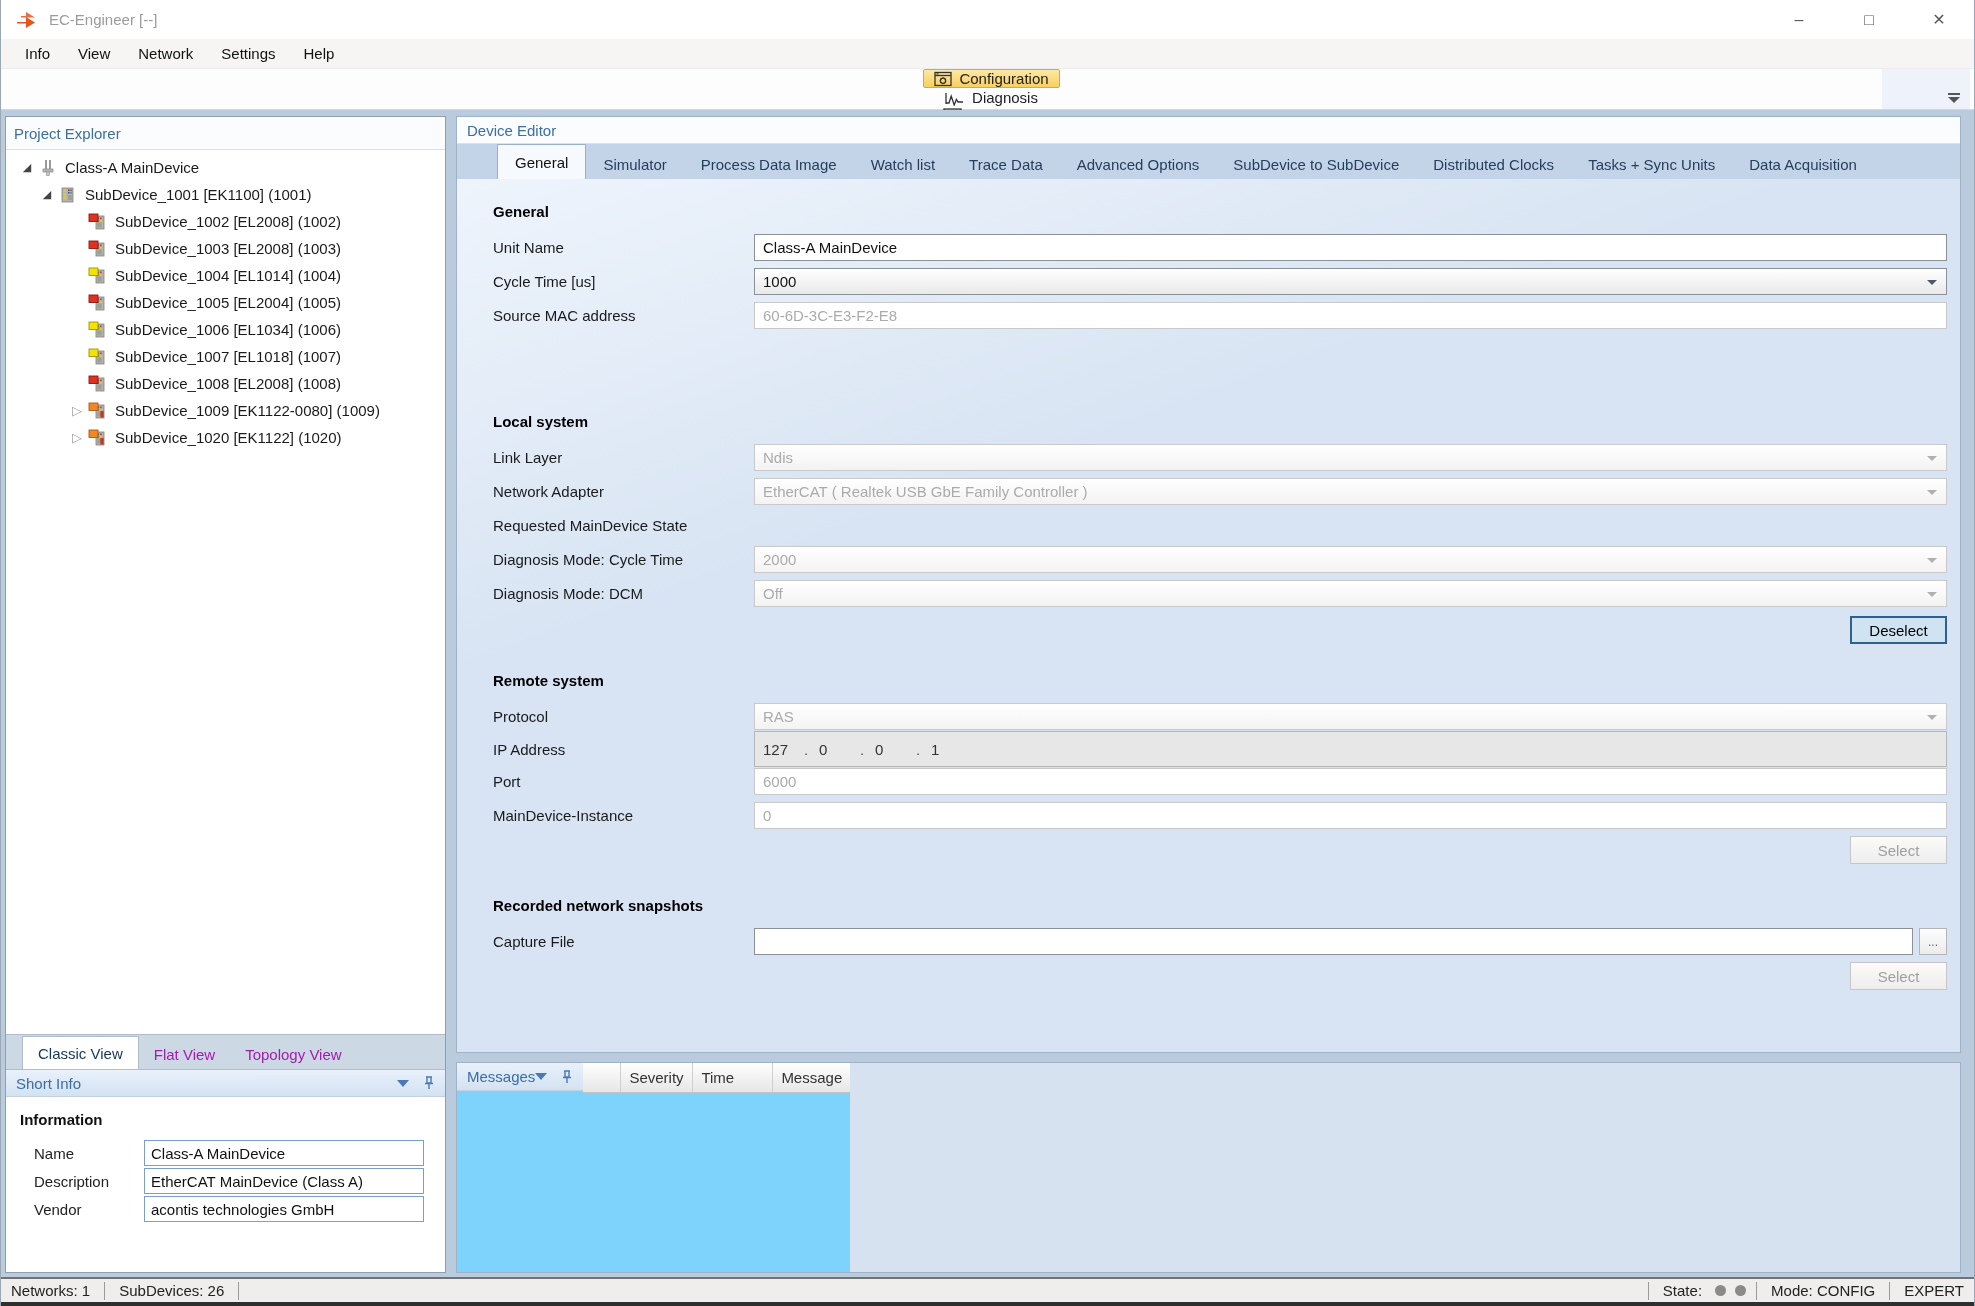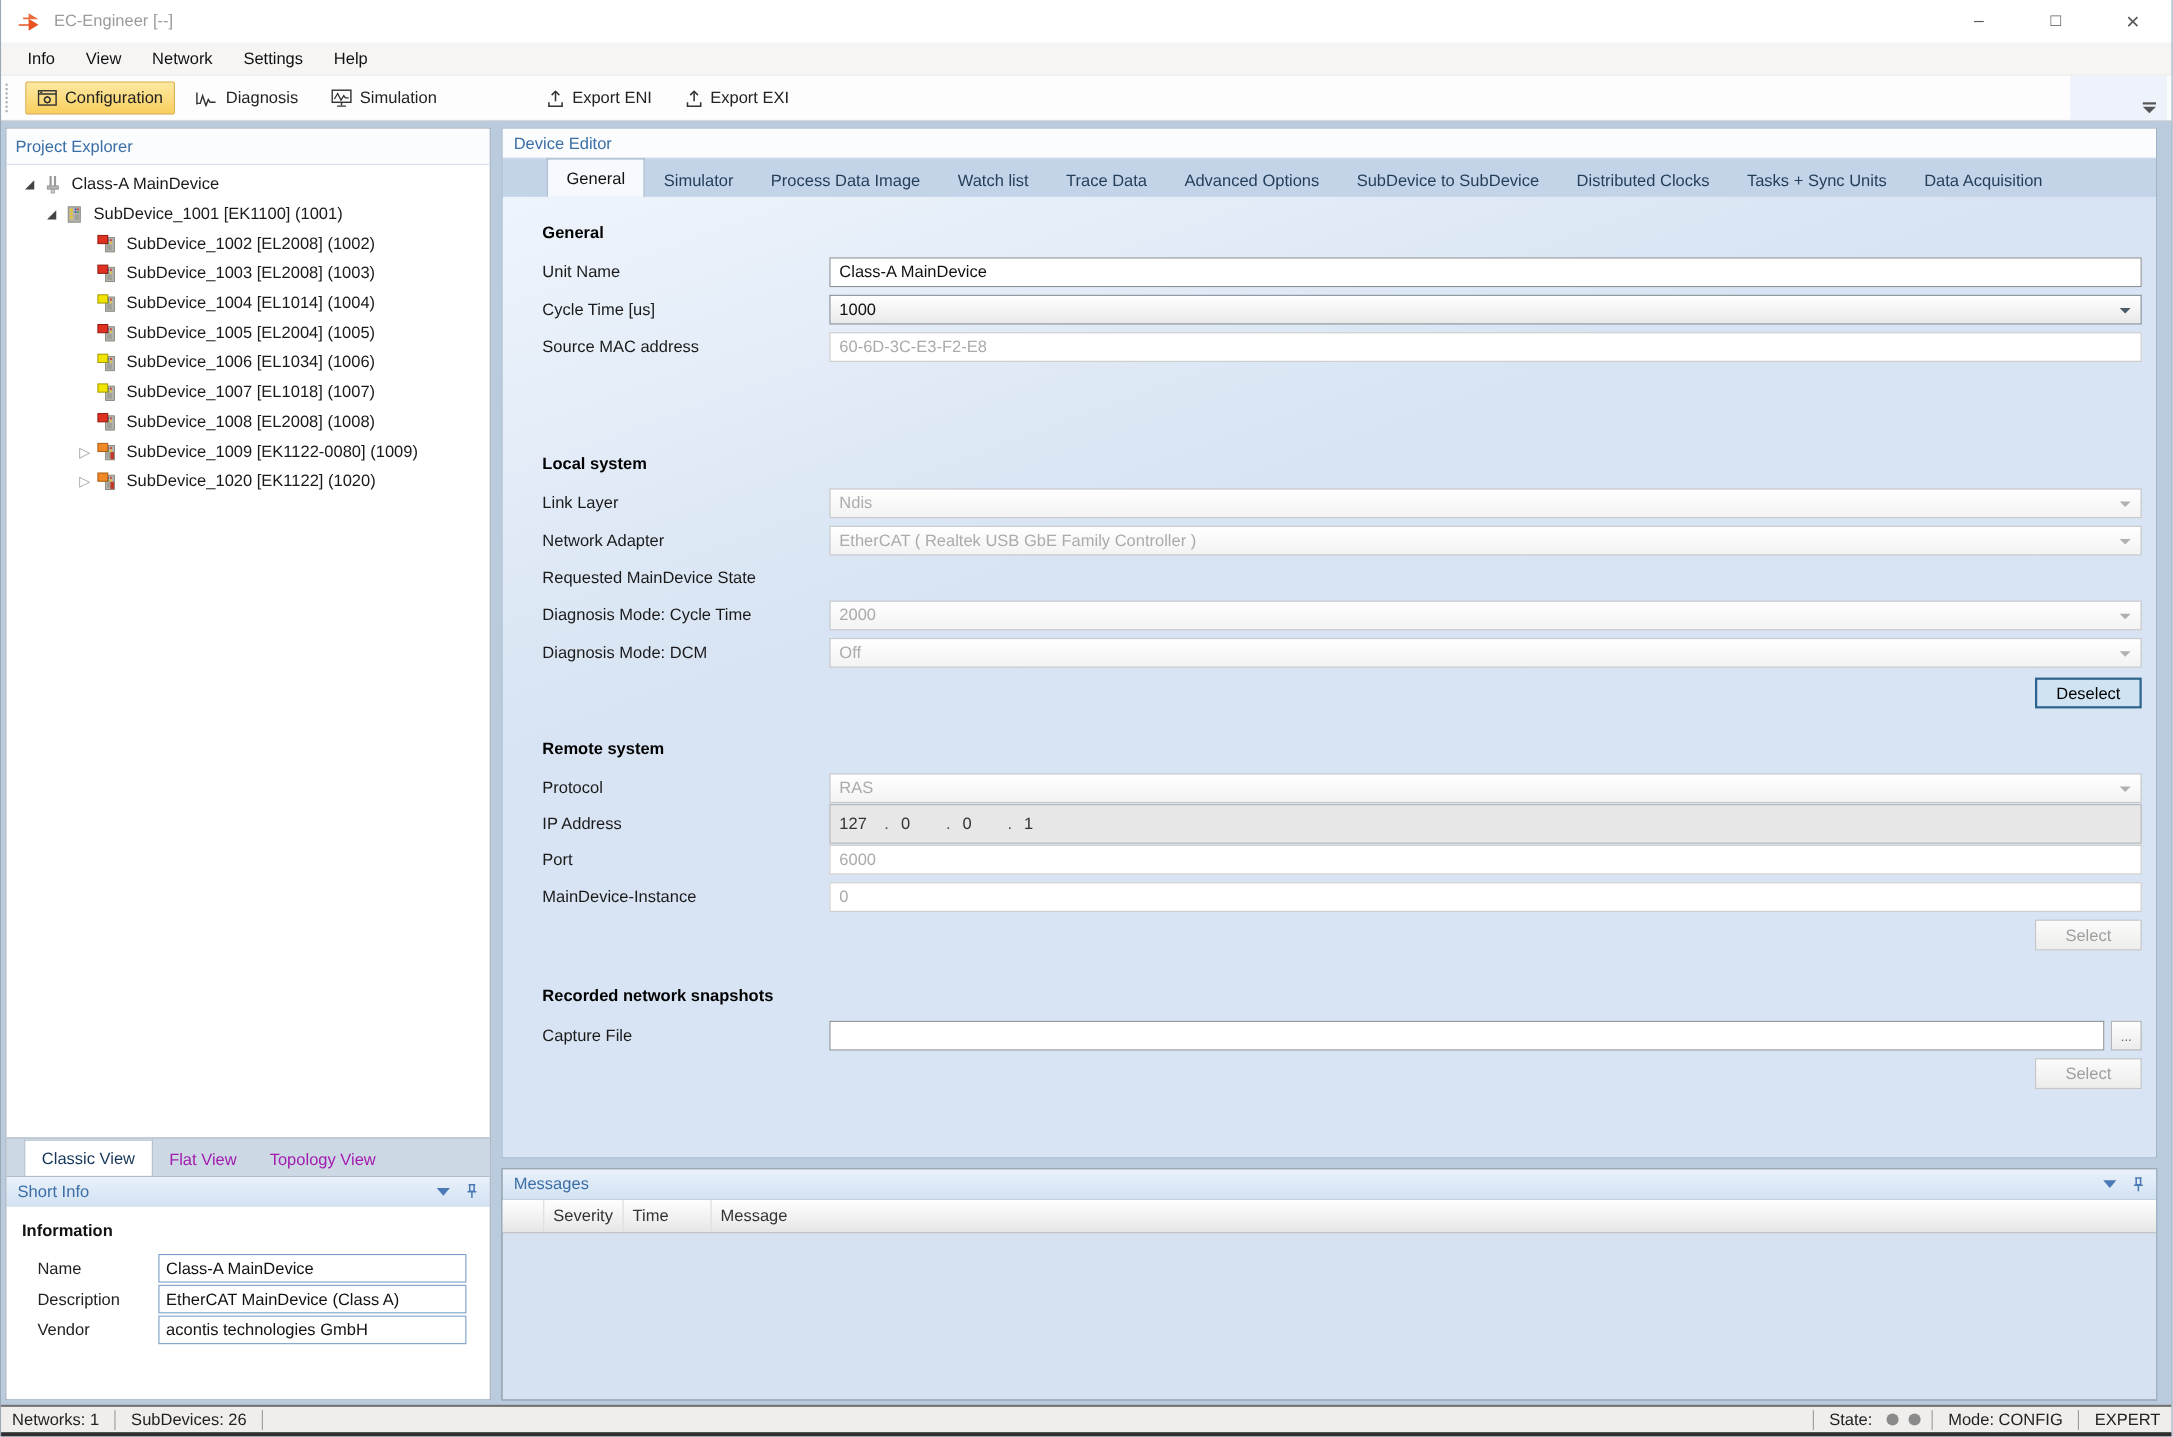--- a/index.html
+++ b/index.html
@@ -12,21 +12,21 @@
   .app-icon { width:22px; height:18px; margin-right:12px; }
   .title-text { color:#9b9b9b; font-size:15px; }
   .win-controls { margin-left:auto; display:flex; height:100%; }
   .win-btn { width:70px; height:100%; display:flex; align-items:center; justify-content:center; color:#5a5a5a; font-size:16px; }
 
   
   .menubar { height:30px; background:#f6f5f4; display:flex; align-items:center; padding-left:10px; border-bottom:1px solid #ececec; }
   .menu-item { padding:0 14px; height:100%; display:flex; align-items:center; color:#111; }
 
   
-  .toolbar { height:41px; background:#fdfdfd; border-bottom:1px solid #d8d8d8; display:flex; align-items:center; position:relative; }
+  .toolbar { height:41px; background:#fdfdfd; border-bottom:1px solid #d8d8d8; display:flex; align-items:center; position:relative;flex-direction:column; }
   .grip { width:10px; height:26px; margin-left:4px; border-left:2px dotted #b0b0b0; }
   .tool-btn { display:flex; align-items:center; gap:7px; height:30px; padding:0 10px; margin-left:8px; border:1px solid transparent; border-radius:2px; color:#222; }
   .tool-btn.active { background:linear-gradient(#fde9a2,#f9cf5e); border:1px solid #d9a93c; }
   .tool-btn svg { display:block; }
   .tool-sep { width:70px; }
   .tb-overflow { position:absolute; right:4px; top:0; width:88px; height:100%; background:#eef3fb; display:flex; align-items:flex-end; justify-content:flex-end; padding:0 10px 6px 0; }
   .overflow-glyph { width:12px; }
   .overflow-glyph .bar { height:2px; background:#555; margin-bottom:2px; }
   .overflow-glyph .tri { width:0; height:0; border-left:6px solid transparent; border-right:6px solid transparent; border-top:6px solid #555; }
 
@@ -86,21 +86,21 @@
   .browse-btn { width:28px; height:27px; background:linear-gradient(#fdfdfd,#ececec); border:1px solid #b5b5b5; color:#666; font-size:12px; display:flex; align-items:center; justify-content:center; }
   .action-row { display:flex; justify-content:flex-end; margin:2px 0 6px 0; }
   .btn { min-width:97px; height:28px; display:flex; align-items:center; justify-content:center; font-size:15px; }
   .btn-primary { background:#cfe3f2; border:2px solid #2c628b; color:#000; }
   .btn-disabled { background:linear-gradient(#fbfbfb,#ededec); border:1px solid #c6c6c6; color:#9f9f9f; }
   .sec-general { margin-bottom:84px; }
   .sec-local { margin-bottom:0; }
   .sec-local .action-row { margin-top:9px; margin-bottom:28px; }
   .sec-remote .action-row { margin-top:3px; margin-bottom:33px; }
 
-  .messages-panel { position:absolute; left:0; right:0; top:946px; bottom:0; background:#737373; border:1px solid #9fb3c8; display:flex; flex-direction:column; }
+  .messages-panel { position:absolute; left:0; right:0; top:946px; bottom:0; background:#7dd3fc; border:1px solid #9fb3c8; display:flex; flex-direction:row; }
   .msg-header-row { flex:none; height:30px; background:#fff; display:flex; border-bottom:1px solid #c4c4c4; }
   .msg-col { background:linear-gradient(#ffffff,#e6e6e6); border-right:1px solid #d0d0d0; display:flex; align-items:center; padding:0 8px; color:#333; }
   .msg-col.c-blank { width:38px; }
   .msg-col.c-severity { width:72px; }
   .msg-col.c-time { width:80px; }
   .msg-col.c-message { flex:1; border-right:none; }
   .msg-body { flex:1; background:#d6e2f0; }
 
   
   .statusbar { position:absolute; left:0; right:0; bottom:0; height:29px; background:#f0eeec; border-top:2px solid #737373; border-bottom:4px solid #2e2e2e; display:flex; align-items:center; padding:0 6px; color:#222; }

